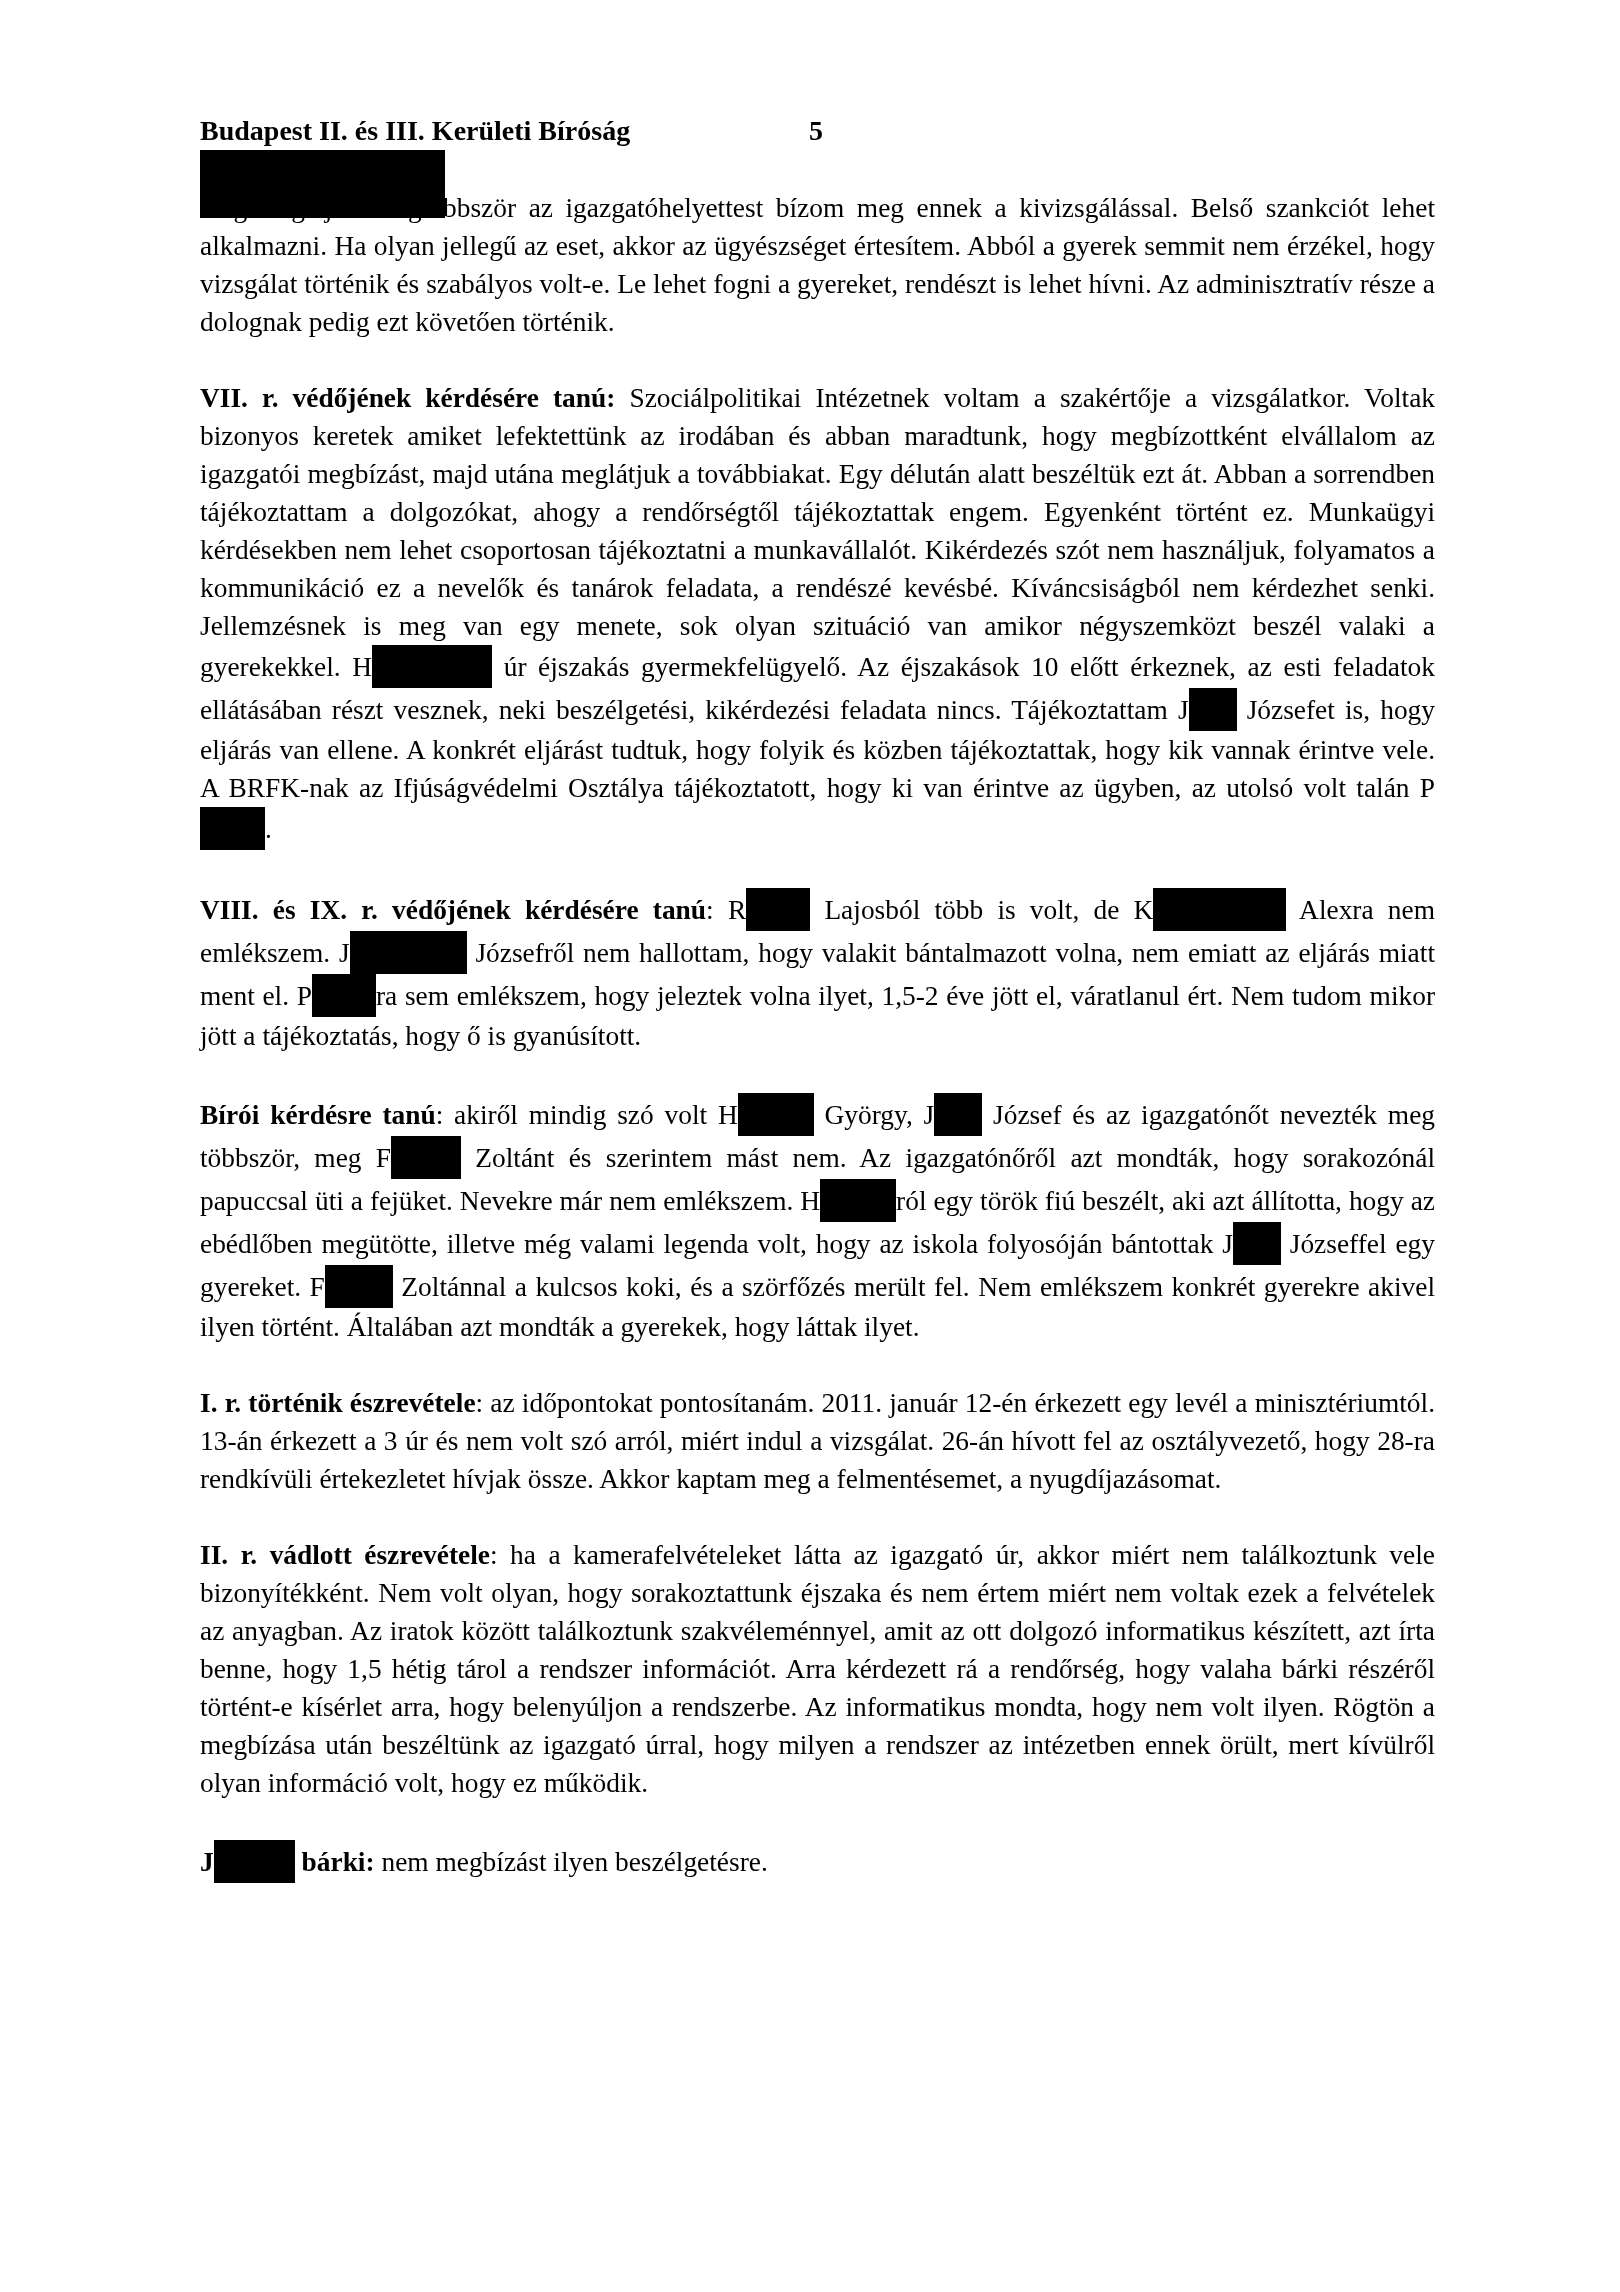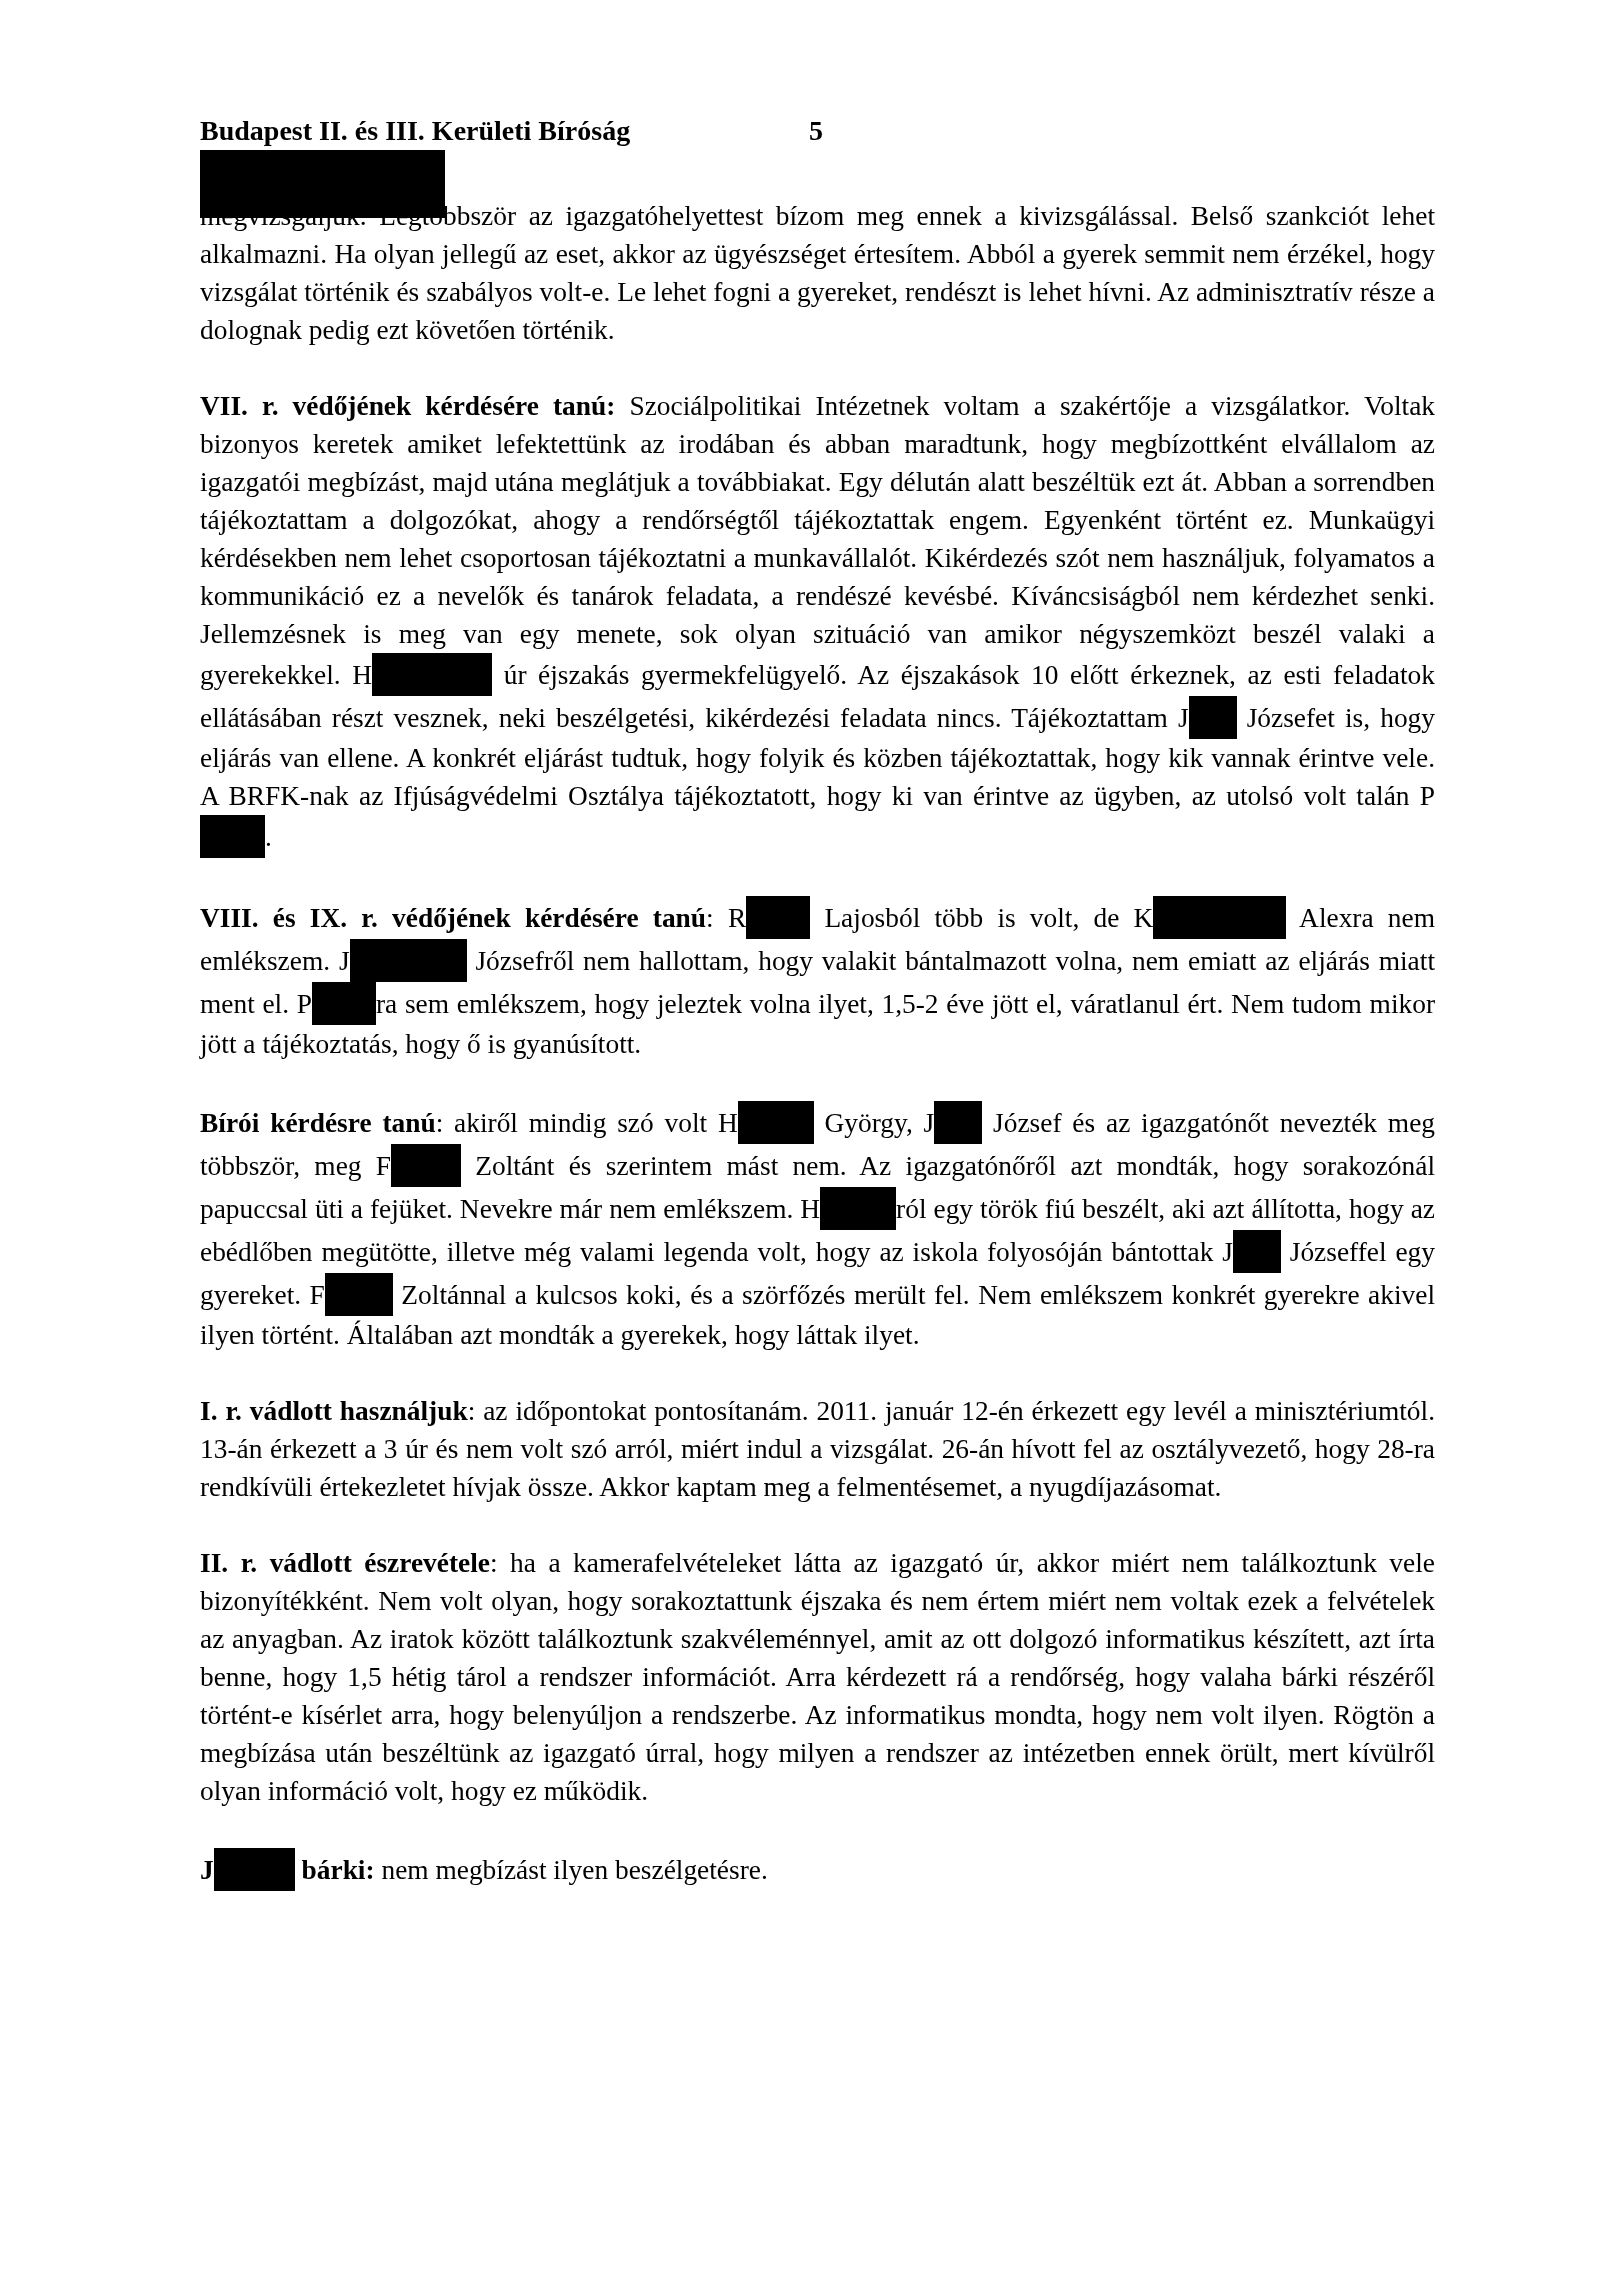--- a/index.html
+++ b/index.html
@@ -6,37 +6,37 @@
   body { width: 1620px; height: 2293px; position: relative; overflow: hidden;
          font-family: "Liberation Serif", "DejaVu Serif", serif; color: #000; }
   .page { position: absolute; left: 7px; top: 0; width: 1620px; height: 2293px; background: #fff; }
   .header { position: absolute; left: 193px; top: 111px; height: 39px; width: 686px;
             font-weight: bold; font-size: 28px; line-height: 39px; white-space: nowrap; }
   .header .court { position: absolute; left: 0; top: 0; }
   .header .pageno { position: absolute; left: 609px; top: 0; }
   .header-redaction { position: absolute; left: 193px; top: 150px; width: 245px; height: 68px; background: #000; }
   .body { position: absolute; left: 193px; top: 189px; width: 1235px;
           font-size: 27.4px; line-height: 38px; text-align: justify; }
-  .para { margin: 8px 0 38px 0; }
+  .para { margin: 0 0 38px 0; }
   .para b { font-weight: bold; }
   .redact { display: inline-block; background: #000; height: 43px; vertical-align: -11.8px; }
 </style>
 </head>
 <body>
 
 <div class="page">
   <div class="header">
     <span class="court">Budapest II. és III. Kerületi Bíróság</span>
     <span class="pageno">5</span>
   </div>
   <div class="header-redaction"></div>
 
   <div class="body" id="doc-body">
       <p class="para"><span>megvizsgáljuk. Legtöbbször az igazgatóhelyettest bízom meg ennek a kivizsgálással. Belső szankciót lehet alkalmazni. Ha olyan jellegű az eset, akkor az ügyészséget értesítem. Abból a gyerek semmit nem érzékel, hogy vizsgálat történik és szabályos volt-e. Le lehet fogni a gyereket, rendészt is lehet hívni. Az adminisztratív része a dolognak pedig ezt követően történik.</span></p>
       <p class="para"><b>VII. r. védőjének kérdésére tanú:</b><span> Szociálpolitikai Intézetnek voltam a szakértője a vizsgálatkor. Voltak bizonyos keretek amiket lefektettünk az irodában és abban maradtunk, hogy megbízottként elvállalom az igazgatói megbízást, majd utána meglátjuk a továbbiakat. Egy délután alatt beszéltük ezt át. Abban a sorrendben tájékoztattam a dolgozókat, ahogy a rendőrségtől tájékoztattak engem. Egyenként történt ez. Munkaügyi kérdésekben nem lehet csoportosan tájékoztatni a munkavállalót. Kikérdezés szót nem használjuk, folyamatos a kommunikáció ez a nevelők és tanárok feladata, a rendészé kevésbé. Kíváncsiságból nem kérdezhet senki. Jellemzésnek is meg van egy menete, sok olyan szituáció van amikor négyszemközt beszél valaki a gyerekekkel. H</span><span class="redact" style="width: 120px;"></span><span> úr éjszakás gyermekfelügyelő. Az éjszakások 10 előtt érkeznek, az esti feladatok ellátásában részt vesznek, neki beszélgetési, kikérdezési feladata nincs. Tájékoztattam J</span><span class="redact" style="width: 48px;"></span><span> Józsefet is, hogy eljárás van ellene. A konkrét eljárást tudtuk, hogy folyik és közben tájékoztattak, hogy kik vannak érintve vele. A BRFK-nak az Ifjúságvédelmi Osztálya tájékoztatott, hogy ki van érintve az ügyben, az utolsó volt talán P</span><span class="redact" style="width: 65px;"></span><span>.</span></p>
       <p class="para"><b>VIII. és IX. r. védőjének kérdésére tanú</b><span>: R</span><span class="redact" style="width: 64px;"></span><span> Lajosból több is volt, de K</span><span class="redact" style="width: 133px;"></span><span> Alexra nem emlékszem. J</span><span class="redact" style="width: 117px;"></span><span> Józsefről nem hallottam, hogy valakit bántalmazott volna, nem emiatt az eljárás miatt ment el. P</span><span class="redact" style="width: 64px;"></span><span>ra sem emlékszem, hogy jeleztek volna ilyet, 1,5-2 éve jött el, váratlanul ért. Nem tudom mikor jött a tájékoztatás, hogy ő is gyanúsított.</span></p>
       <p class="para"><b>Bírói kérdésre tanú</b><span>: akiről mindig szó volt H</span><span class="redact" style="width: 76px;"></span><span> György, J</span><span class="redact" style="width: 48px;"></span><span> József és az igazgatónőt nevezték meg többször, meg F</span><span class="redact" style="width: 70px;"></span><span> Zoltánt és szerintem mást nem. Az igazgatónőről azt mondták, hogy sorakozónál papuccsal üti a fejüket. Nevekre már nem emlékszem. H</span><span class="redact" style="width: 76px;"></span><span>ról egy török fiú beszélt, aki azt állította, hogy az ebédlőben megütötte, illetve még valami legenda volt, hogy az iskola folyosóján bántottak J</span><span class="redact" style="width: 48px;"></span><span> Józseffel egy gyereket. F</span><span class="redact" style="width: 68px;"></span><span> Zoltánnal a kulcsos koki, és a szörfőzés merült fel. Nem emlékszem konkrét gyerekre akivel ilyen történt. Általában azt mondták a gyerekek, hogy láttak ilyet.</span></p>
-      <p class="para"><b>I. r. vádlott használjuk</b><span>: az időpontokat pontosítanám. 2011. január 12-én érkezett egy levél a minisztériumtól. 13-án érkezett a 3 úr és nem volt szó arról, miért indul a vizsgálat. 26-án hívott fel az osztályvezető, hogy 28-ra rendkívüli értekezletet hívjak össze. Akkor kaptam meg a felmentésemet, a nyugdíjazásomat.</span></p>
+      <p class="para"><b>I. r. történik észrevétele</b><span>: az időpontokat pontosítanám. 2011. január 12-én érkezett egy levél a minisztériumtól. 13-án érkezett a 3 úr és nem volt szó arról, miért indul a vizsgálat. 26-án hívott fel az osztályvezető, hogy 28-ra rendkívüli értekezletet hívjak össze. Akkor kaptam meg a felmentésemet, a nyugdíjazásomat.</span></p>
       <p class="para"><b>II. r. vádlott észrevétele</b><span>: ha a kamerafelvételeket látta az igazgató úr, akkor miért nem találkoztunk vele bizonyítékként. Nem volt olyan, hogy sorakoztattunk éjszaka és nem értem miért nem voltak ezek a felvételek az anyagban. Az iratok között találkoztunk szakvéleménnyel, amit az ott dolgozó informatikus készített, azt írta benne, hogy 1,5 hétig tárol a rendszer információt. Arra kérdezett rá a rendőrség, hogy valaha bárki részéről történt-e kísérlet arra, hogy belenyúljon a rendszerbe. Az informatikus mondta, hogy nem volt ilyen. Rögtön a megbízása után beszéltünk az igazgató úrral, hogy milyen a rendszer az intézetben ennek örült, mert kívülről olyan információ volt, hogy ez működik.</span></p>
       <p class="para"><b>J</b><span class="redact" style="width: 81px;"></span><b> bárki:</b><span> nem megbízást ilyen beszélgetésre.</span></p>
     </div>
 </div>
 
 
 </body></html>

